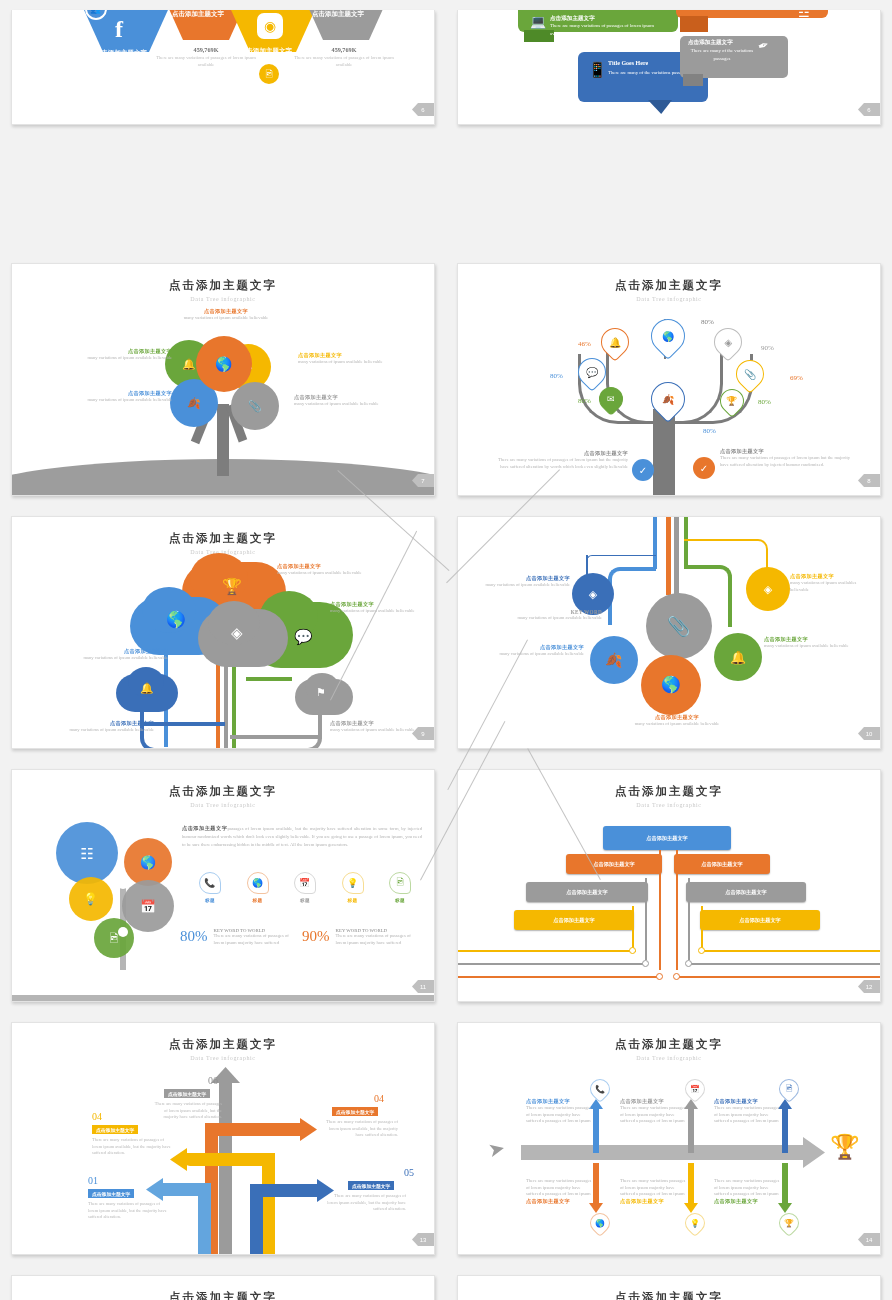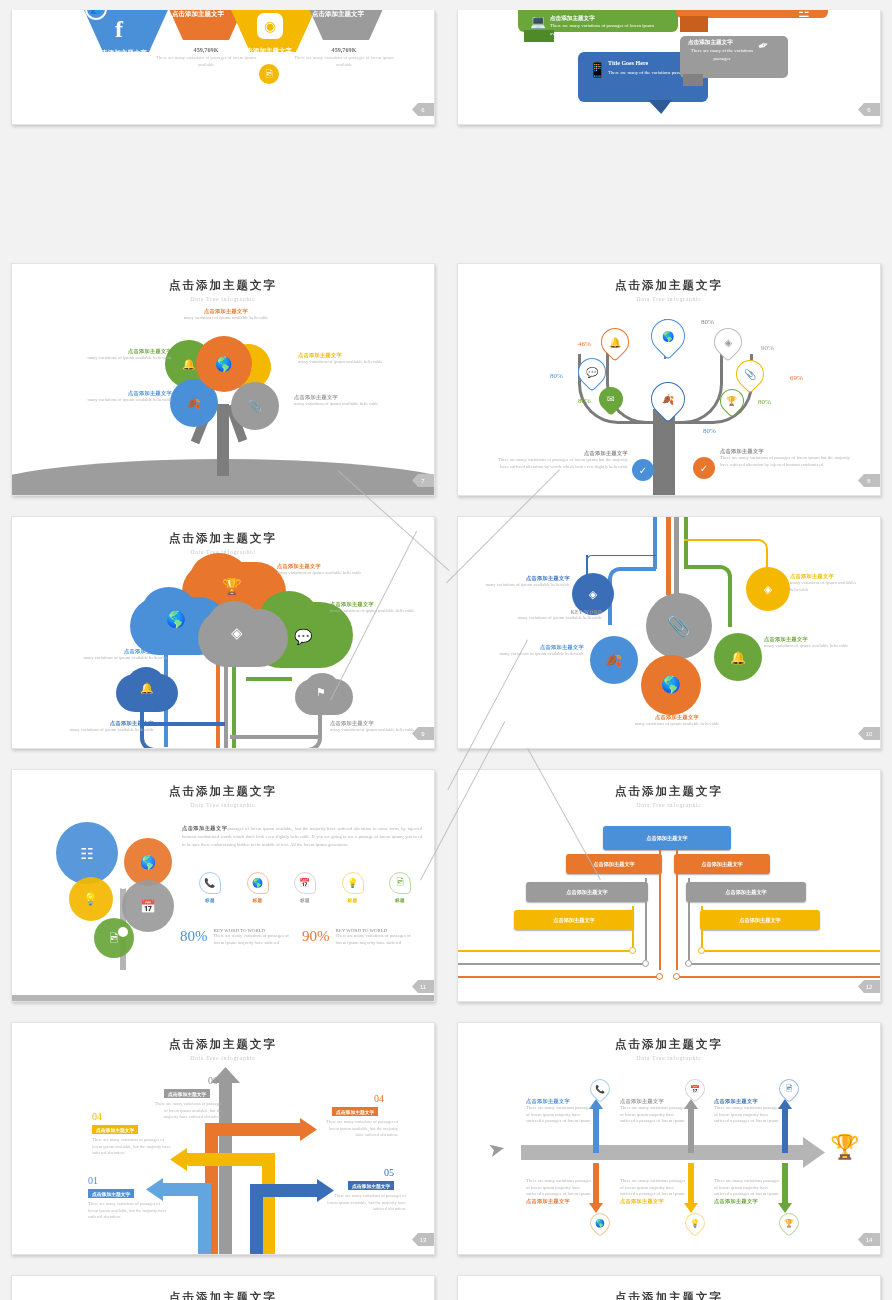--- a/index.html
+++ b/index.html
@@ -551,21 +551,21 @@
       <div class="para" style="left:80px;top:114px;width:80px;">There are many variations of passages of lorem ipsum available, but the majority have suffered alteration.</div>
 
       <div class="num c-gray" style="left:196px;top:52px;color:#8e8e8e;">06</div>
       <div class="tagbox" style="left:152px;top:66px;background:#9b9b9b;">点击添加主题文字</div>
       <div class="para" style="left:140px;top:78px;width:70px;text-align:right;">There are many variations of passages of lorem ipsum available, but the majority have suffered alteration.</div>
 
       <div class="num c-orange" style="left:362px;top:70px;">04</div>
       <div class="tagbox" style="left:320px;top:84px;background:#e8762c;">点击添加主题文字</div>
       <div class="para" style="left:308px;top:96px;width:78px;text-align:right;">There are many variations of passages of lorem ipsum available, but the majority have suffered alteration.</div>
 
-      <div class="num c-dblue" style="left:372px;top:144px;">05</div>
+      <div class="num c-dblue" style="left:392px;top:144px;">05</div>
       <div class="tagbox" style="left:336px;top:158px;background:#3a6fb8;">点击添加主题文字</div>
       <div class="para" style="left:312px;top:170px;width:82px;text-align:right;">There are many variations of passages of lorem ipsum available, but the majority have suffered alteration.</div>
 
       <div class="pagenum">13</div>
     </div>
   </div>
 
   <div class="slide-wrap">
     <div class="slide">
       <div class="s-title">点击添加主题文字</div>

